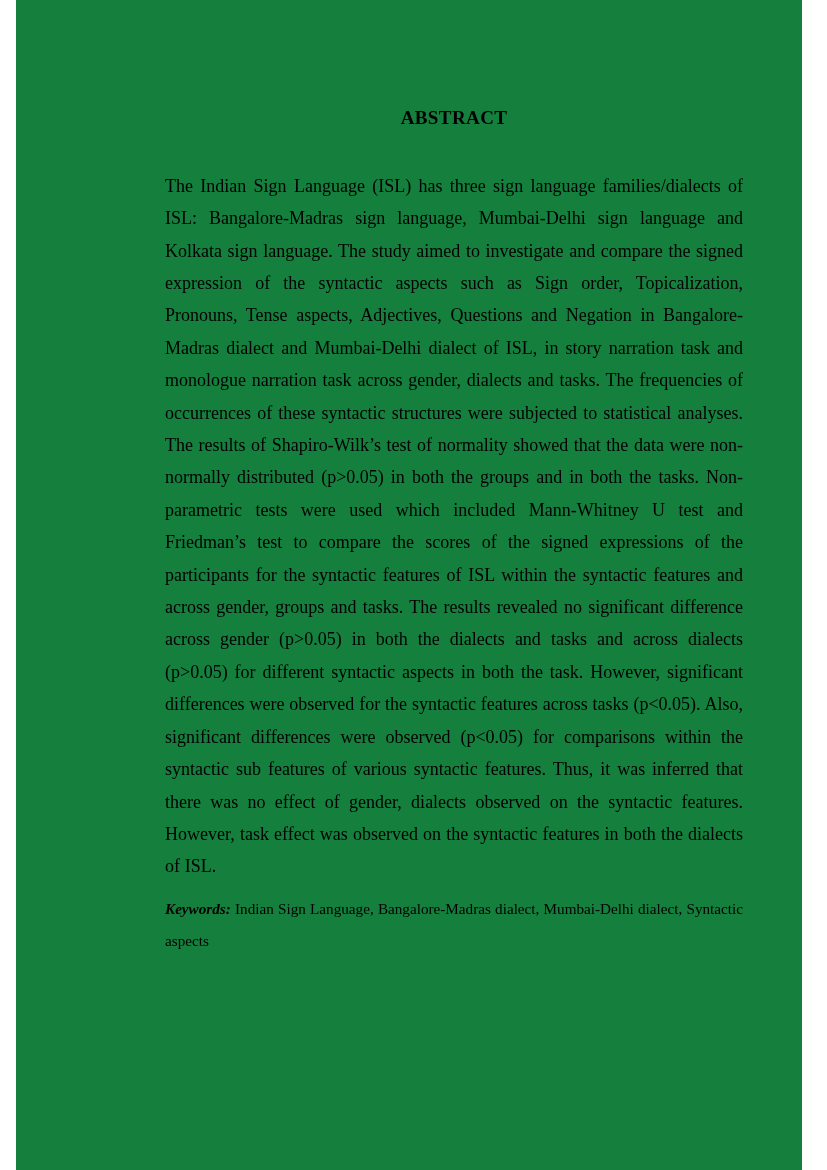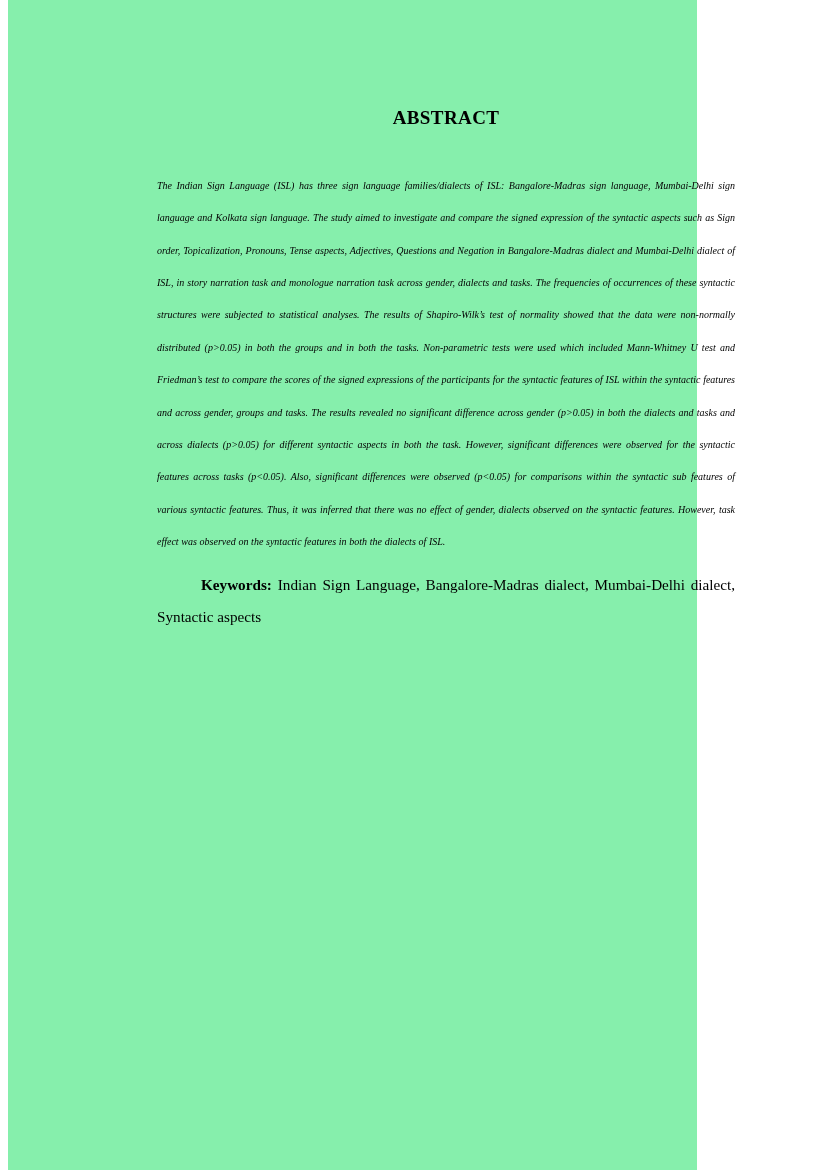--- a/index.html
+++ b/index.html
@@ -13,24 +13,24 @@
     font-family: "Liberation Serif", "DejaVu Serif", serif;
     color: #000000;
     position: relative;
     overflow: hidden;
     -webkit-font-smoothing: antialiased;
   }
 
   .page {
     position: absolute;
     top: 0;
-    left: 8px;
-    width: 689px;
+    left: 16px;
+    width: 786px;
     height: 1170px;
-    background: #86efac;
+    background: #15803d;
   }
 
   .content {
     position: absolute;
     left: 149px;
     top: 0;
     width: 578px;
   }
 
   .doc-title {
@@ -39,41 +39,40 @@
     font-size: 19px;
     letter-spacing: 0.4px;
     margin: 0;
     padding-top: 107px;
     line-height: 1.2;
   }
 
   .abstract-body {
     margin: 0;
     padding-top: 40px;
-    font-size: 10px;
+    font-size: 18px;
     line-height: 32.4px;
     text-align: justify;
     text-justify: inter-word;
     word-spacing: 0.2px;
     hyphens: none;
-    font-style: italic;
   }
 
   .keywords-block {
     margin: 0;
     padding-top: 10px;
     font-size: 15.2px;
     line-height: 32.4px;
     text-align: justify;
     text-justify: inter-word;
   }
 
   .keywords-label {
     font-weight: bold;
-    margin-left: 44px;
+    font-style: italic;
   }
 
   .page-number {
     position: absolute;
     left: 0;
     right: 0;
     top: 1111px;
     text-align: center;
     font-size: 15px;
     line-height: 18px;

